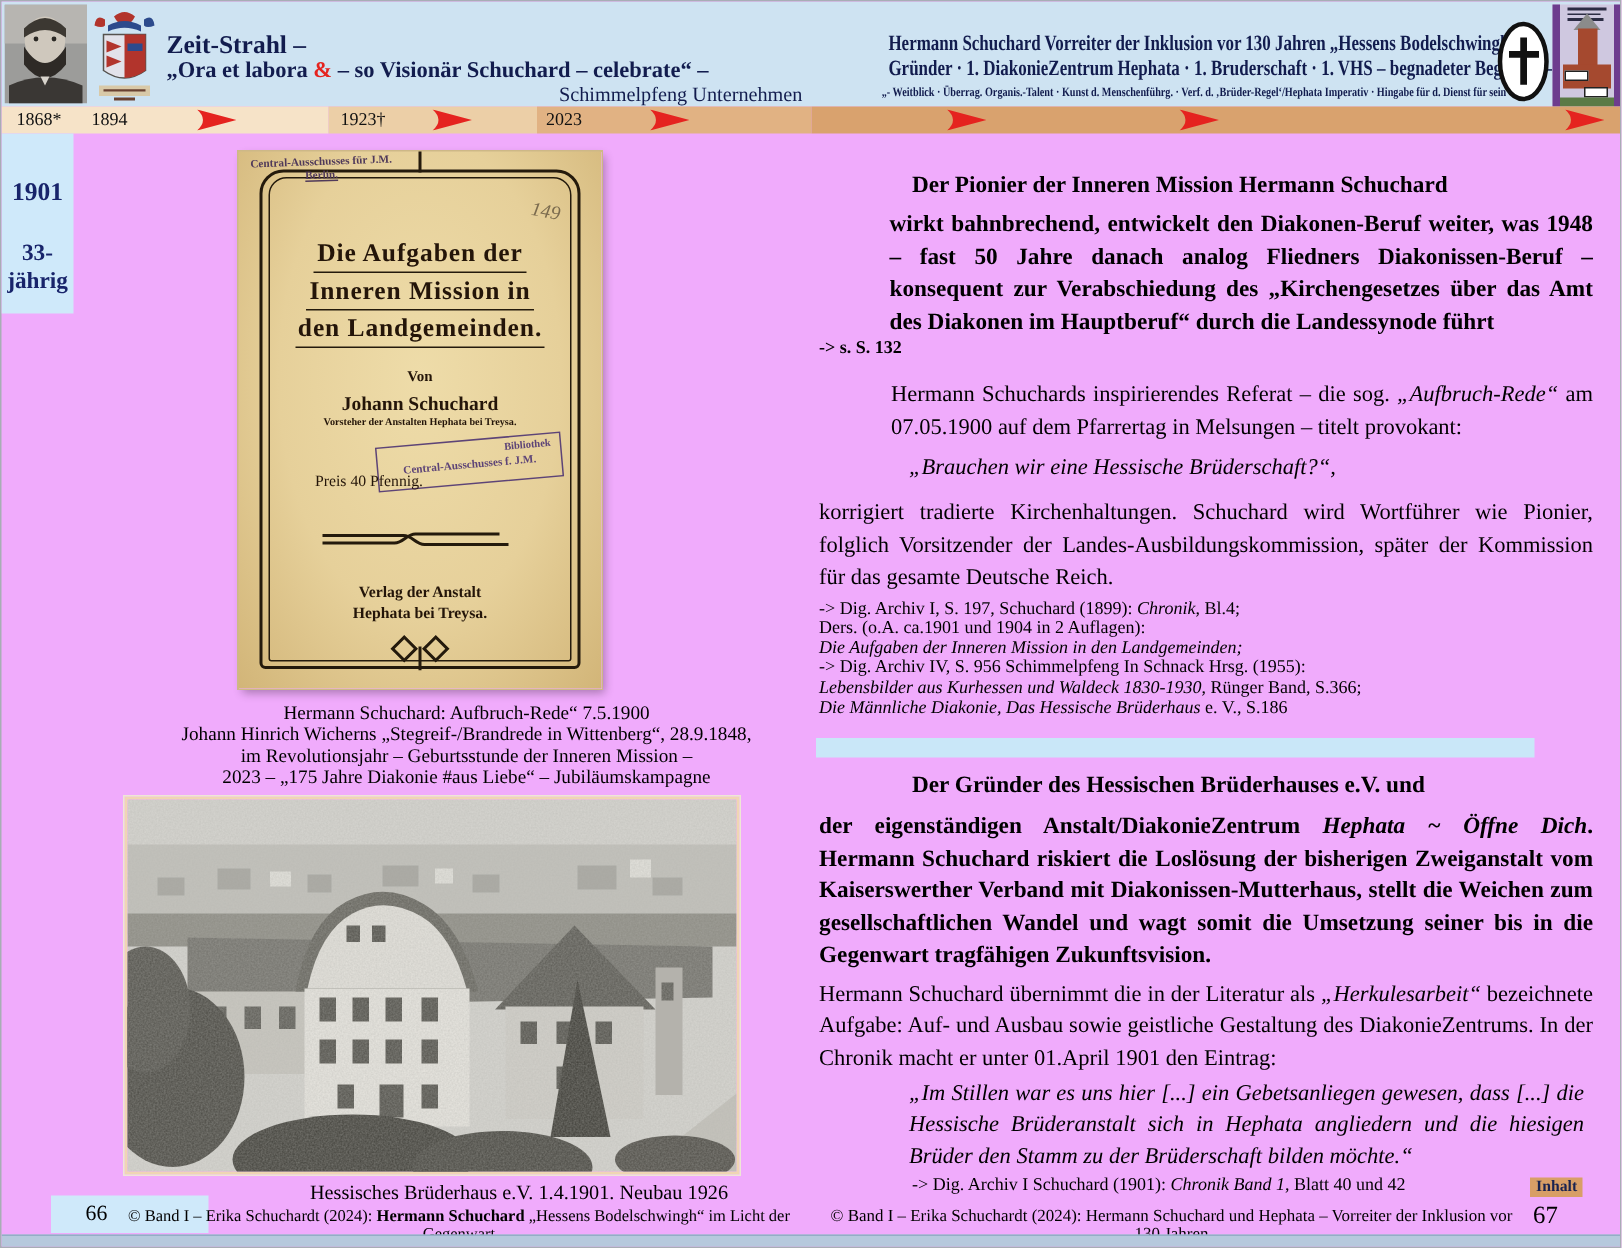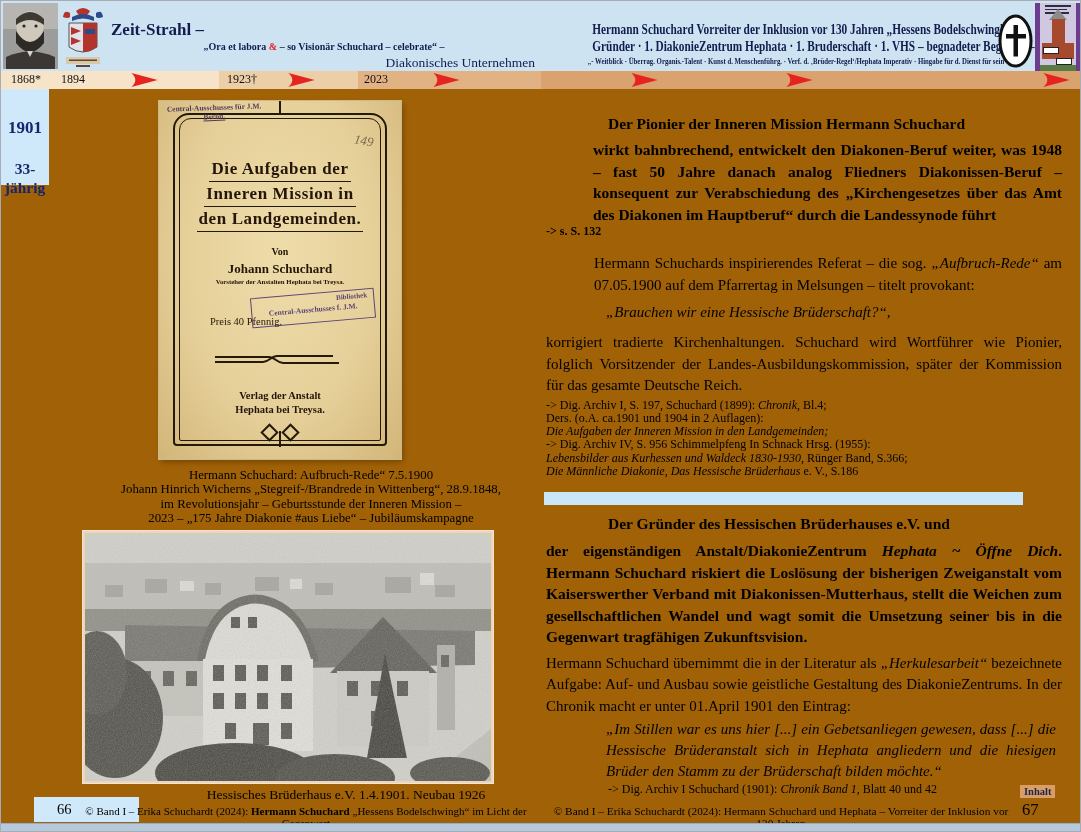--- a/index.html
+++ b/index.html
@@ -1,26 +1,26 @@
 <!DOCTYPE html>
 <html style="--header-background: #cee3f2; --header-text-navy: #121c4e; --accent-red: #e5231f; --timeline-segment-1: #f6e3c8; --timeline-segment-2: #eccfa7; --timeline-segment-3: #e1b283; --timeline-segment-4: #d9a26e; --sidebar-blue: #cfe9fa; --highlight-bar-blue: #c9e7f8; --inhalt-badge-background: #d89e66; --bottom-band-blue: #b6c9dd; --book-cover-tan: #e6d09a;"><head>
 <meta charset="utf-8">
 <style>
   html,body{margin:0;padding:0;background:#e9e9e9;}
-  .page{position:relative;width:1081px;height:832px;background:#a16207;overflow:hidden;
+  .page{position:relative;width:1081px;height:832px;background:#f0abfc;overflow:hidden;
         font-family:"Liberation Serif","DejaVu Serif",serif;color:#000;
         border:1px solid #a8adb5;box-sizing:border-box;}
 
   
   .header{position:absolute;left:0;top:0;width:1081px;height:70px;background:var(--header-background,#cee3f2);}
   .portrait{position:absolute;left:2px;top:2px;width:55px;height:66px;}
   .coat{position:absolute;left:59px;top:6px;width:46px;height:62px;}
   .header-left-text{position:absolute;left:110px;top:20px;width:426px;color:var(--header-text-navy,#121c4e);}
   .hl-title{font-size:17px;font-weight:bold;line-height:18px;}
-  .hl-sub{font-size:10px;font-weight:bold;line-height:16px;white-space:nowrap;text-align:center;}
+  .hl-sub{font-size:15px;font-weight:bold;line-height:16px;white-space:nowrap;}
   .hl-sub .amp{color:var(--accent-red,#e5231f);}
   .hl-org{font-size:13.5px;line-height:15px;text-align:right;padding-right:2px;}
   .header-right-text{position:absolute;left:542px;top:20px;width:448px;text-align:center;color:var(--header-text-navy,#121c4e);}
   .hr-l1,.hr-l2{font-size:14.5px;font-weight:bold;line-height:17px;white-space:nowrap;transform:scaleX(.78);transform-origin:50% 0;}
   .hr-l3{font-size:8.5px;font-weight:bold;line-height:10px;margin-top:1px;white-space:nowrap;transform:scaleX(.8);transform-origin:50% 0;}
   .cross-logo{position:absolute;left:997px;top:13px;width:35px;height:54px;}
   .book-thumb{position:absolute;left:1034px;top:2px;width:46px;height:68px;background:#cfc8e0;
               border-left:5px solid #6d3c8e;border-right:5px solid #6d3c8e;box-sizing:border-box;}
   .bt-line{height:1.5px;background:#2c2c44;margin:2px 5px 0 5px;}
   .bt-tower{position:absolute;left:12px;top:16px;width:13px;height:30px;background:#a5492f;}
@@ -29,21 +29,21 @@
   .bt-label{position:absolute;width:14px;height:5px;background:#fff;border:1px solid #222;}
   .bt-green{position:absolute;left:0;bottom:0;width:36px;height:6px;background:#5a7a46;}
 
   
   .timeline{position:absolute;left:0;top:70px;width:1081px;height:18px;}
   .tl-seg{position:absolute;top:0;height:18px;}
   .tl-label{position:absolute;top:1px;font-size:12px;color:#111;}
   .tl-arrow{position:absolute;top:2px;width:27px;height:14px;}
 
   
-  .sidebar{position:absolute;left:0;top:88px;width:48px;height:96px;background:var(--sidebar-blue,#cfe9fa);
+  .sidebar{position:absolute;left:0;top:88px;width:48px;height:120px;background:var(--sidebar-blue,#cfe9fa);
            color:#18246b;font-weight:bold;text-align:center;}
   .sb-year{margin-top:29px;font-size:17px;}
   .sb-age{margin-top:21px;font-size:15.5px;line-height:19px;}
 
   
   .book-cover{position:absolute;left:158px;top:100px;width:242px;height:358px;color:#241509;
      background:radial-gradient(ellipse at 50% 42%,#eedca9 0%,#e6d09a 55%,#d2b578 100%);
      box-shadow:0 0 0 1px #cdb887,2px 3px 6px rgba(0,0,0,.3);}
   .cover-frame-outer{position:absolute;left:14px;right:14px;top:12px;bottom:13px;border:2px solid #241a0c;border-radius:16px 16px 4px 4px;}
   .cover-frame-inner{position:absolute;left:20px;right:20px;top:17px;bottom:18px;border:1.5px solid #241a0c;border-radius:12px 12px 2px 2px;}
@@ -129,21 +129,21 @@
       <path d="M11 30 L21 34 L11 38 Z" fill="#b2342c"></path>
       <path d="M25 22 L35 22 L35 27 L25 27 Z" fill="#2c4a8c"></path>
       <rect x="6" y="50" width="34" height="7" fill="#d8c9a8"></rect>
       <rect x="9" y="52.5" width="28" height="1.5" fill="#6a4232"></rect>
       <rect x="16" y="58" width="14" height="2" fill="#6a4232"></rect>
     </svg>
 
     <div class="header-left-text">
       <div class="hl-title">Zeit-Strahl –</div>
       <div class="hl-sub"><span>„Ora et labora </span><span class="amp">&amp;</span><span> – so Visionär Schuchard –  celebrate“ –</span></div>
-      <div class="hl-org">Diakonisches Unternehmen</div>
+      <div class="hl-org">Schimmelpfeng Unternehmen</div>
     </div>
 
     <div class="header-right-text">
       <div class="hr-l1">Hermann Schuchard Vorreiter der Inklusion vor 130 Jahren „Hessens Bodelschwingh“ –</div>
       <div class="hr-l2">Gründer · 1. DiakonieZentrum Hephata · 1. Bruderschaft · 1. VHS – begnadeter Begleiter –</div>
       <div class="hr-l3">„- Weitblick · Überrag. Organis.-Talent · Kunst d. Menschenführg. · Verf. d. ‚Brüder-Regel‘/Hephata Imperativ · Hingabe für d. Dienst für sein Volk“</div>
     </div>
 
     <svg class="cross-logo" viewBox="0 0 35 54">
       <ellipse cx="17.5" cy="27" rx="15.5" ry="25" fill="#fff" stroke="#111" stroke-width="3"></ellipse>

